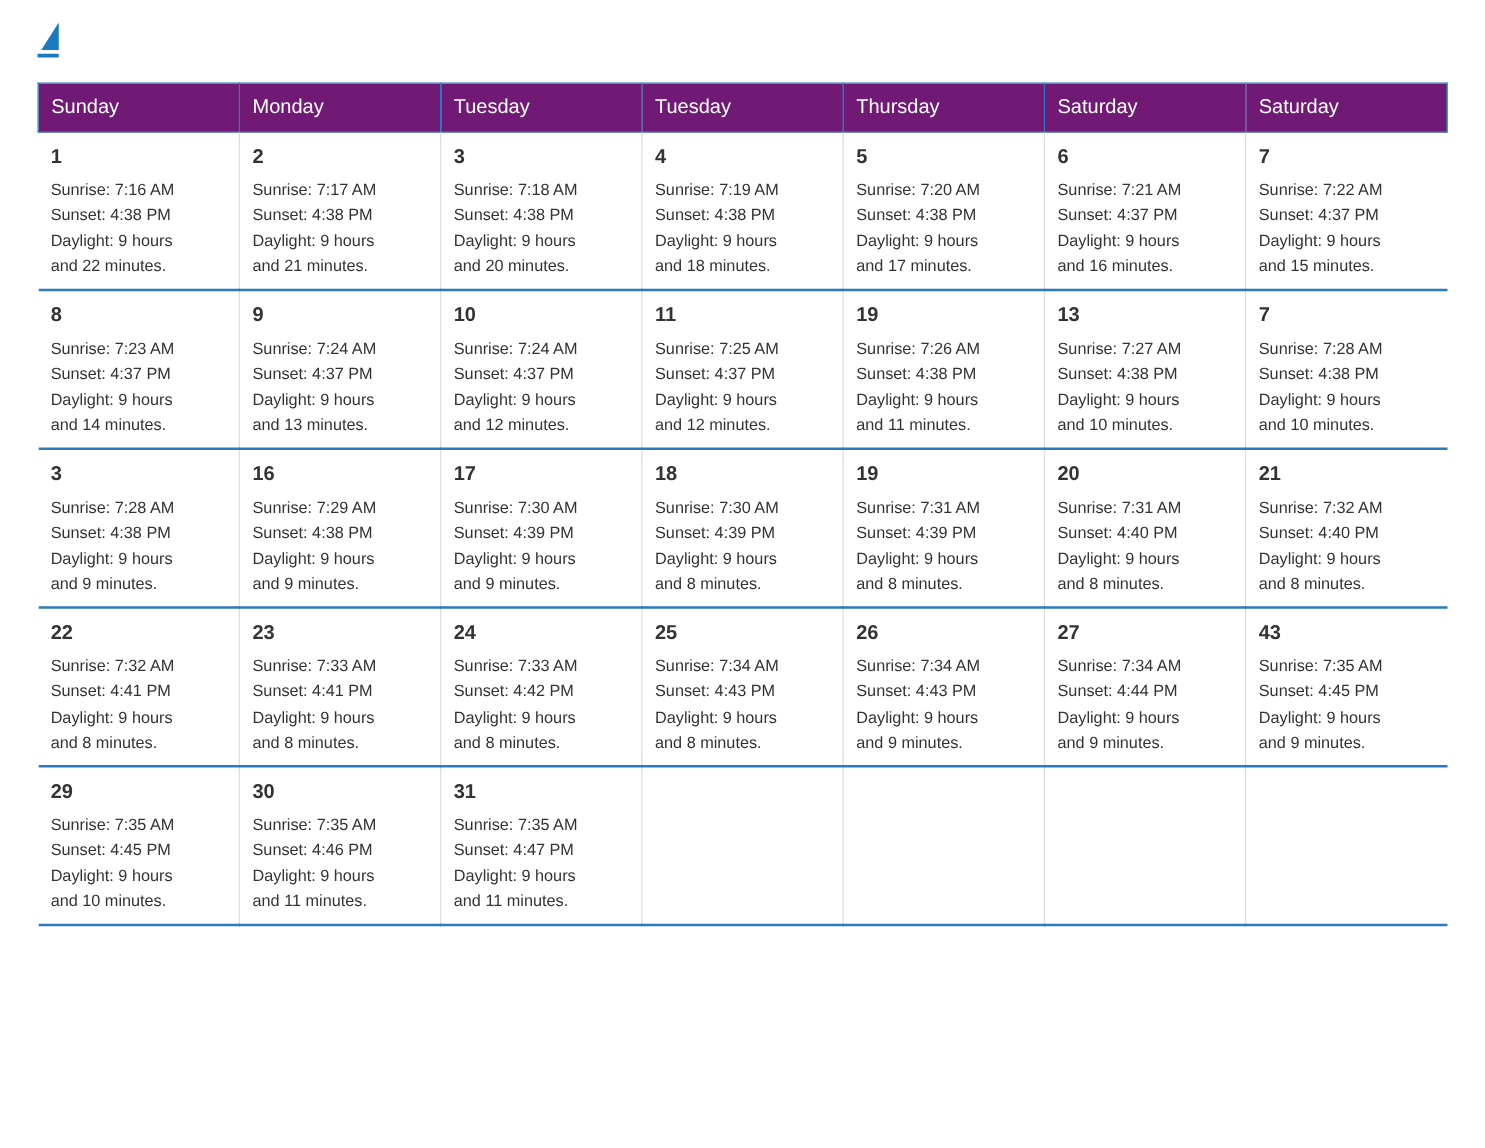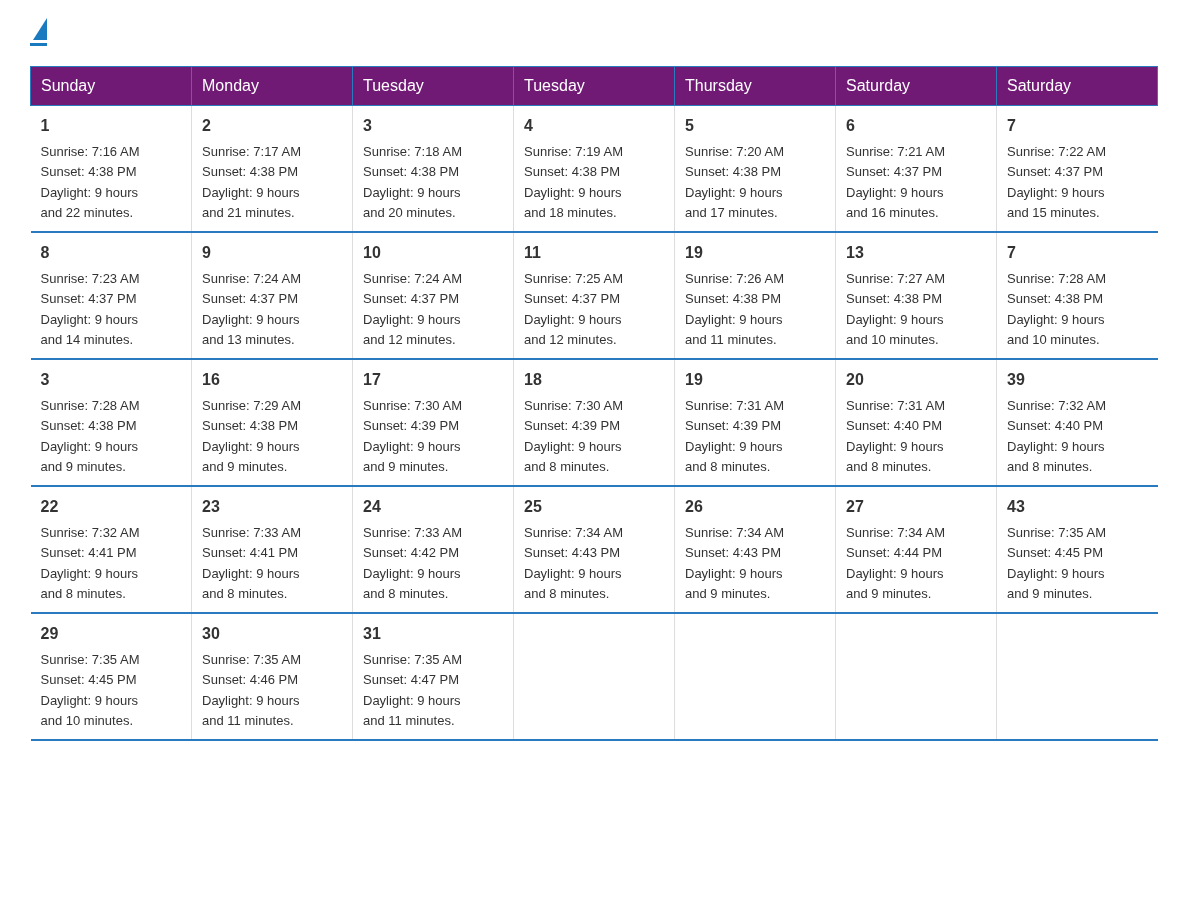--- a/index.html
+++ b/index.html
@@ -171,21 +171,21 @@
         <td><span class="day-num">13</span><span class="day-info">Sunrise: 7:27 AM<br>Sunset: 4:38 PM<br>Daylight: 9 hours<br>and 10 minutes.</span></td>
         <td><span class="day-num">7</span><span class="day-info">Sunrise: 7:28 AM<br>Sunset: 4:38 PM<br>Daylight: 9 hours<br>and 10 minutes.</span></td>
       </tr>
       <tr>
         <td><span class="day-num">3</span><span class="day-info">Sunrise: 7:28 AM<br>Sunset: 4:38 PM<br>Daylight: 9 hours<br>and 9 minutes.</span></td>
         <td><span class="day-num">16</span><span class="day-info">Sunrise: 7:29 AM<br>Sunset: 4:38 PM<br>Daylight: 9 hours<br>and 9 minutes.</span></td>
         <td><span class="day-num">17</span><span class="day-info">Sunrise: 7:30 AM<br>Sunset: 4:39 PM<br>Daylight: 9 hours<br>and 9 minutes.</span></td>
         <td><span class="day-num">18</span><span class="day-info">Sunrise: 7:30 AM<br>Sunset: 4:39 PM<br>Daylight: 9 hours<br>and 8 minutes.</span></td>
         <td><span class="day-num">19</span><span class="day-info">Sunrise: 7:31 AM<br>Sunset: 4:39 PM<br>Daylight: 9 hours<br>and 8 minutes.</span></td>
         <td><span class="day-num">20</span><span class="day-info">Sunrise: 7:31 AM<br>Sunset: 4:40 PM<br>Daylight: 9 hours<br>and 8 minutes.</span></td>
-        <td><span class="day-num">39</span><span class="day-info">Sunrise: 7:32 AM<br>Sunset: 4:40 PM<br>Daylight: 9 hours<br>and 8 minutes.</span></td>
+        <td><span class="day-num">21</span><span class="day-info">Sunrise: 7:32 AM<br>Sunset: 4:40 PM<br>Daylight: 9 hours<br>and 8 minutes.</span></td>
       </tr>
       <tr>
         <td><span class="day-num">22</span><span class="day-info">Sunrise: 7:32 AM<br>Sunset: 4:41 PM<br>Daylight: 9 hours<br>and 8 minutes.</span></td>
         <td><span class="day-num">23</span><span class="day-info">Sunrise: 7:33 AM<br>Sunset: 4:41 PM<br>Daylight: 9 hours<br>and 8 minutes.</span></td>
         <td><span class="day-num">24</span><span class="day-info">Sunrise: 7:33 AM<br>Sunset: 4:42 PM<br>Daylight: 9 hours<br>and 8 minutes.</span></td>
         <td><span class="day-num">25</span><span class="day-info">Sunrise: 7:34 AM<br>Sunset: 4:43 PM<br>Daylight: 9 hours<br>and 8 minutes.</span></td>
         <td><span class="day-num">26</span><span class="day-info">Sunrise: 7:34 AM<br>Sunset: 4:43 PM<br>Daylight: 9 hours<br>and 9 minutes.</span></td>
         <td><span class="day-num">27</span><span class="day-info">Sunrise: 7:34 AM<br>Sunset: 4:44 PM<br>Daylight: 9 hours<br>and 9 minutes.</span></td>
         <td><span class="day-num">43</span><span class="day-info">Sunrise: 7:35 AM<br>Sunset: 4:45 PM<br>Daylight: 9 hours<br>and 9 minutes.</span></td>
       </tr>

